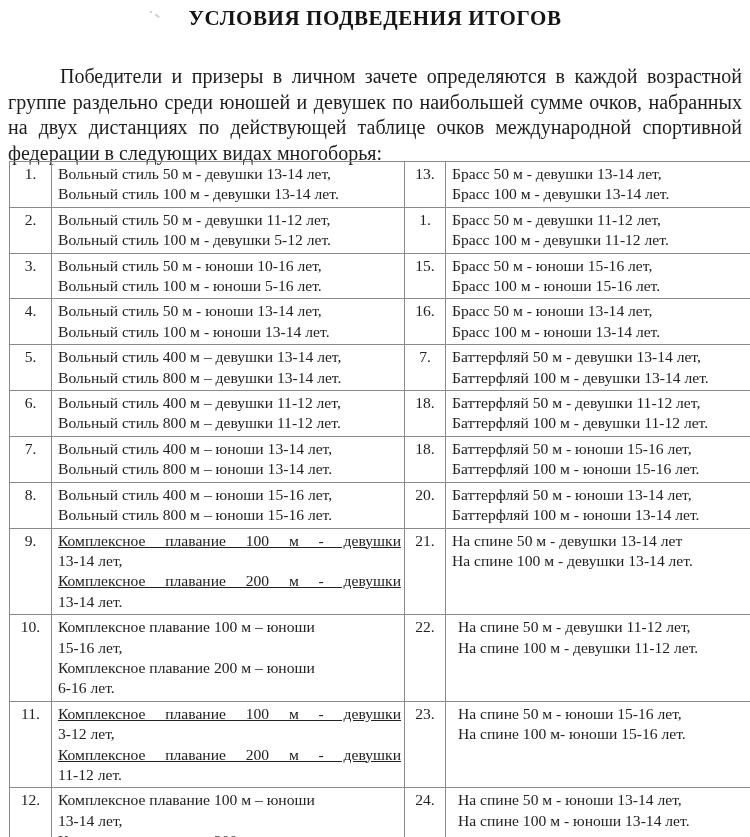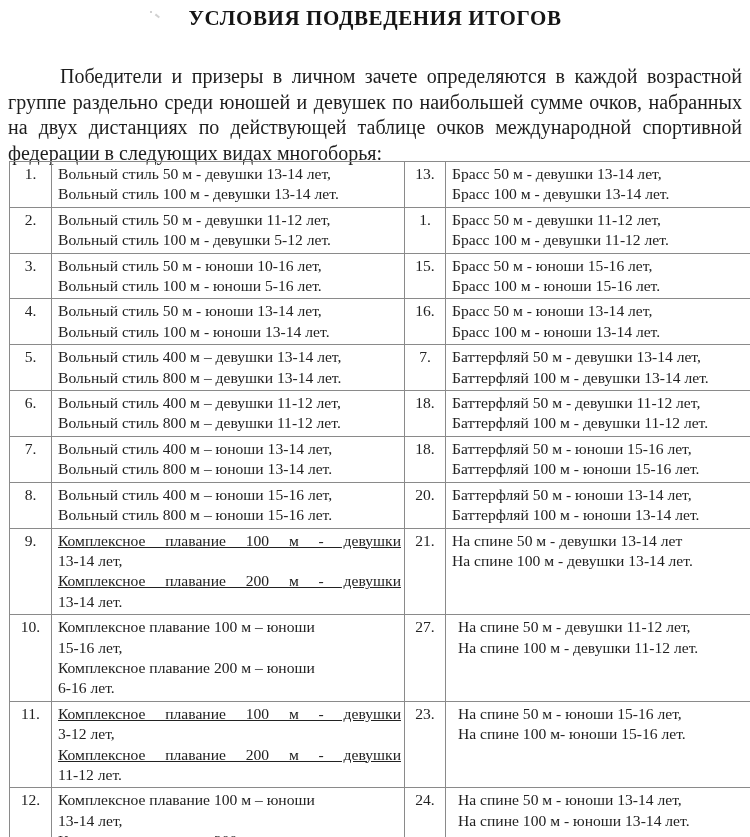--- a/index.html
+++ b/index.html
@@ -262,21 +262,21 @@
       </tr>
 
       <tr class="tall-3">
         <td class="col-num">10.</td>
         <td class="col-text">
           <span class="ln">Комплексное плавание 100 м – юноши</span>
           <span class="ln">15-16 лет,</span>
           <span class="ln">Комплексное плавание 200 м – юноши</span>
           <span class="ln">6-16 лет.</span>
         </td>
-        <td class="col-num right-num">27.</td>
+        <td class="col-num right-num">22.</td>
         <td class="col-text right-text indented">
           <span class="ln">На спине 50 м - девушки 11-12 лет,</span>
           <span class="ln">На спине 100 м - девушки 11-12 лет.</span>
         </td>
       </tr>
 
       <tr class="tall-4">
         <td class="col-num">11.</td>
         <td class="col-text justified">
           <span class="ln j">Комплексное плавание 100 м - девушки</span>

